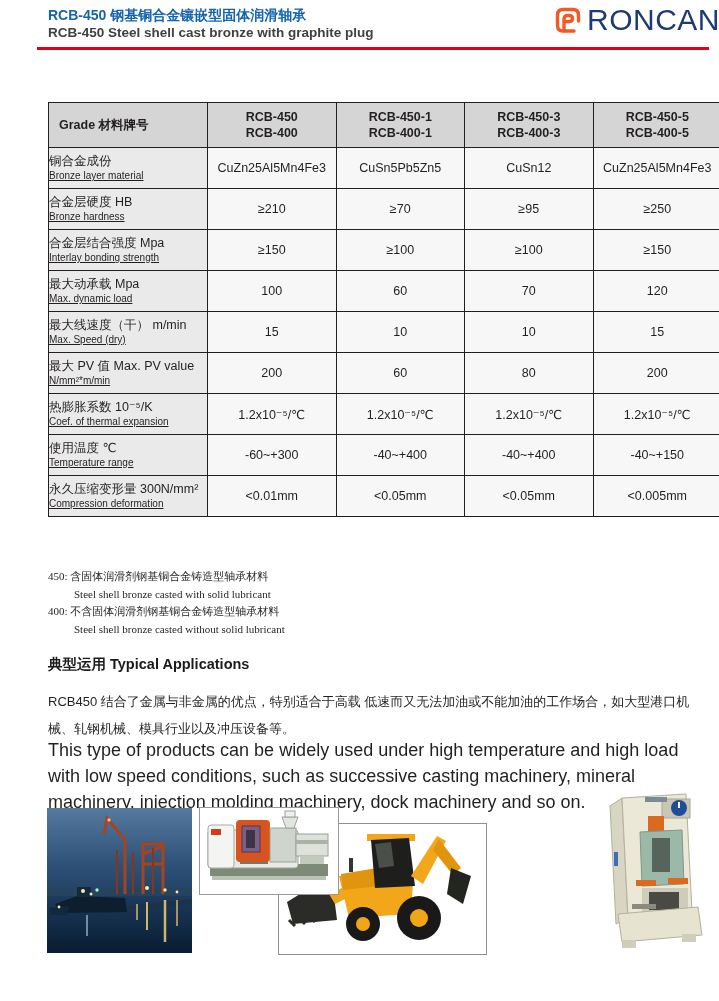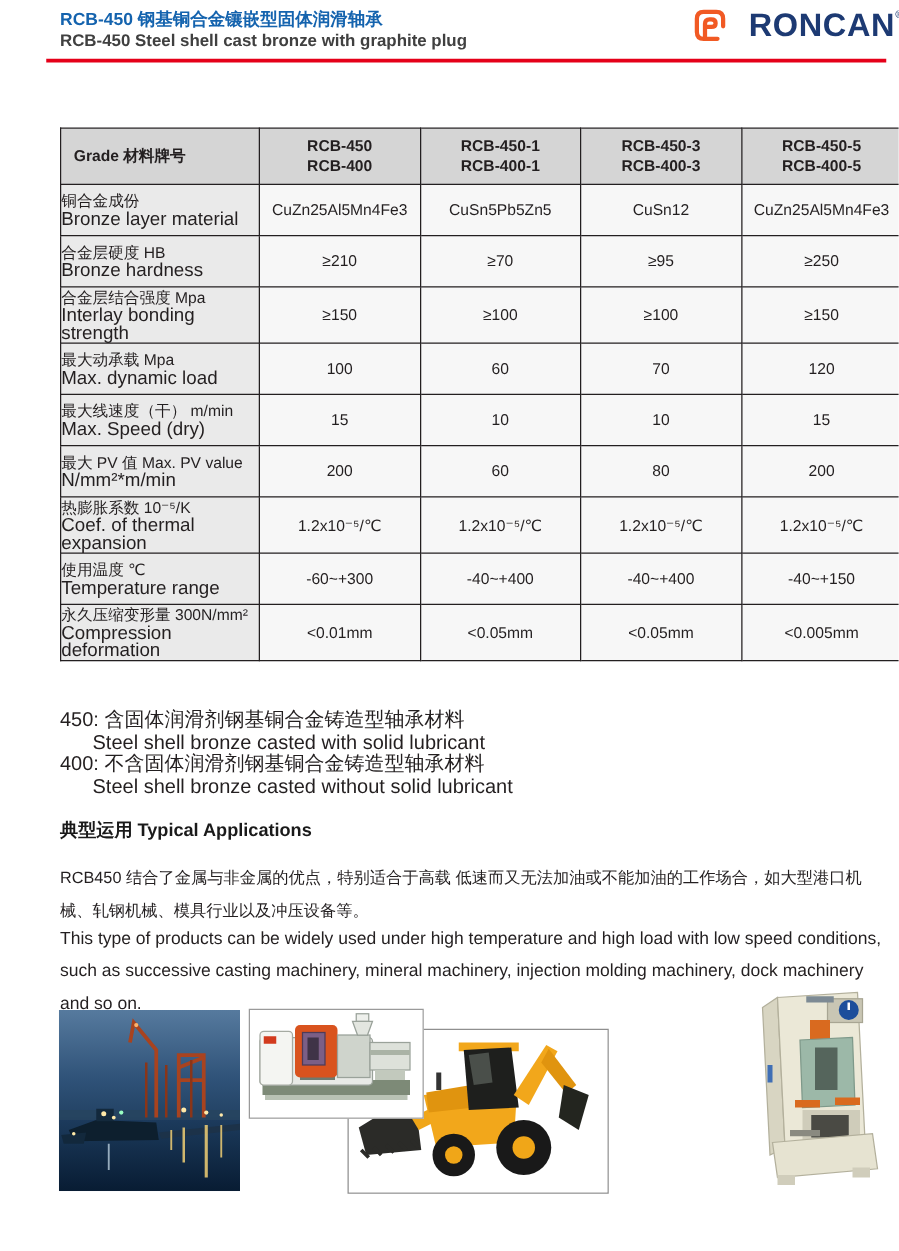--- a/index.html
+++ b/index.html
@@ -5,45 +5,45 @@
   html,body{margin:0;padding:0;background:#ffffff;}
   .page{
     position:relative;width:719px;height:1001px;background:#ffffff;
     font-family:"Liberation Sans","DejaVu Sans",sans-serif;color:#231f20;overflow:hidden;
   }
   
   .hdr-title-zh{position:absolute;left:48px;top:7px;font-size:14px;font-weight:bold;color:#1463ae;}
   .hdr-title-en{position:absolute;left:48px;top:25px;font-size:13.5px;font-weight:bold;color:#404040;}
   .logo{position:absolute;left:553px;top:5px;display:flex;align-items:center;}
   .logo-mark{display:block;}
-  .brand{font-size:26px;font-weight:bold;color:#1d3a73;letter-spacing:.5px;margin-left:16px;line-height:30px;}
+  .brand{font-size:30px;font-weight:normal;color:#1d3a73;letter-spacing:.5px;margin-left:4px;line-height:30px;}
   .reg{font-size:9px;color:#1d3a73;vertical-align:top;position:relative;top:-9px;font-weight:bold;}
   .red-rule{position:absolute;left:37px;top:47px;width:672px;height:2.5px;background:#e50019;}
   
   .sec-title{position:absolute;left:48px;font-size:14.5px;font-weight:bold;color:#1a1a1a;}
   
   table.comp{
     position:absolute;left:48px;top:102px;width:674px;
     border-collapse:collapse;table-layout:fixed;border:1.5px solid #231f20;
   }
   table.comp th,table.comp td{border:1px solid #231f20;padding:0;}
   table.comp col.c-label{width:159px;}
   table.comp thead th{height:44px;background:#d5d5d5;font-size:12.5px;font-weight:bold;text-align:center;line-height:16px;}
   table.comp thead th.lbl-h{text-align:left;padding-left:10px;}
   table.comp tbody td{height:40px;}
   td.lbl{background:#eaeaea;text-align:left;padding-left:9px;}
   td.lbl .zh{font-size:12.5px;line-height:16px;}
-  td.lbl .en{font-size:15px;line-height:14px;}
+  td.lbl .en{font-size:10px;line-height:14px;text-decoration:underline;}
   td.val{background:#f7f7f7;text-align:center;font-size:12.5px;}
   
-  .footnotes{position:absolute;left:48px;top:568px;font-size:16px;line-height:17.5px;}
+  .footnotes{position:absolute;left:48px;top:568px;font-size:11px;line-height:17.5px;font-family:Liberation Serif, serif;}
   .footnotes .en{padding-left:26px;}
   
   .para-zh{position:absolute;left:48px;top:688px;width:662px;font-size:13px;line-height:27px;}
-  .para-en{position:absolute;left:48px;top:737px;width:666px;font-size:14px;line-height:26px;}
+  .para-en{position:absolute;left:48px;top:737px;width:666px;font-size:18px;line-height:26px;}
   
   .photo{position:absolute;overflow:hidden;}
   .photo svg{display:block;width:100%;height:100%;}
   .ph-port{left:47px;top:808px;width:145px;height:145px;z-index:1;}
   .ph-mold{left:199px;top:807px;width:138px;height:86px;border:1px solid #9a9a9a;background:#fff;z-index:3;}
   .ph-backhoe{left:278px;top:823px;width:207px;height:130px;border:1px solid #8f8f8f;background:#fff;z-index:2;}
   .ph-press{left:592px;top:792px;width:120px;height:170px;z-index:1;}
 </style>
 </head>
 <body>

